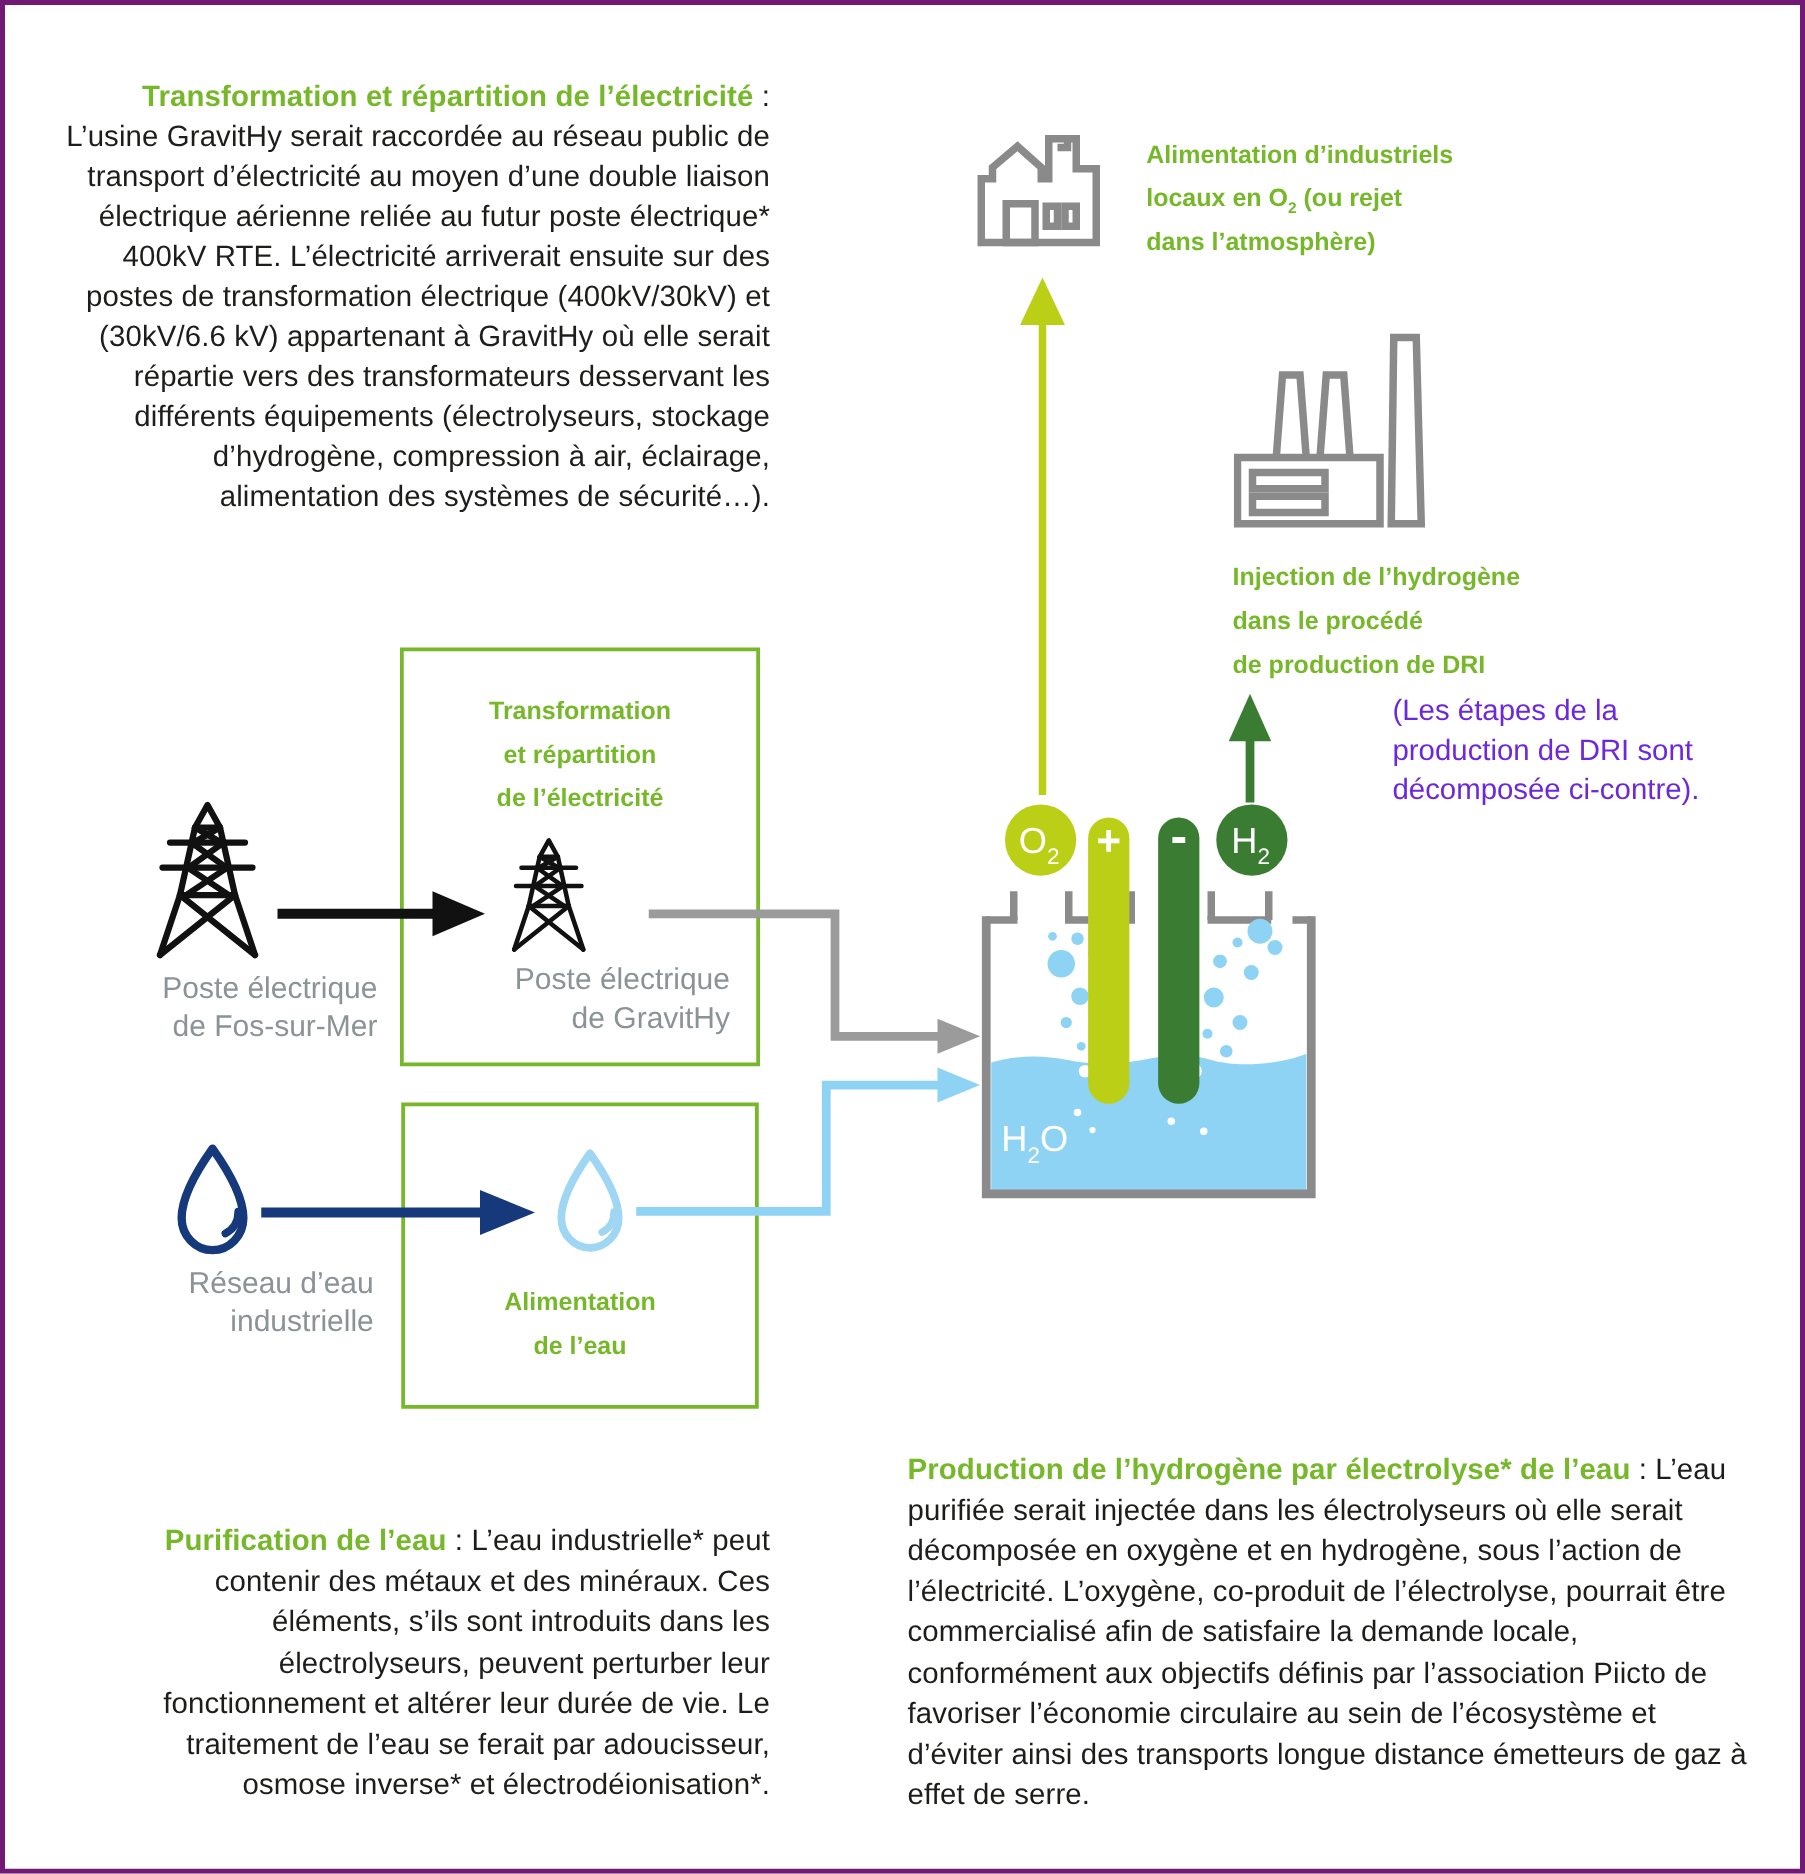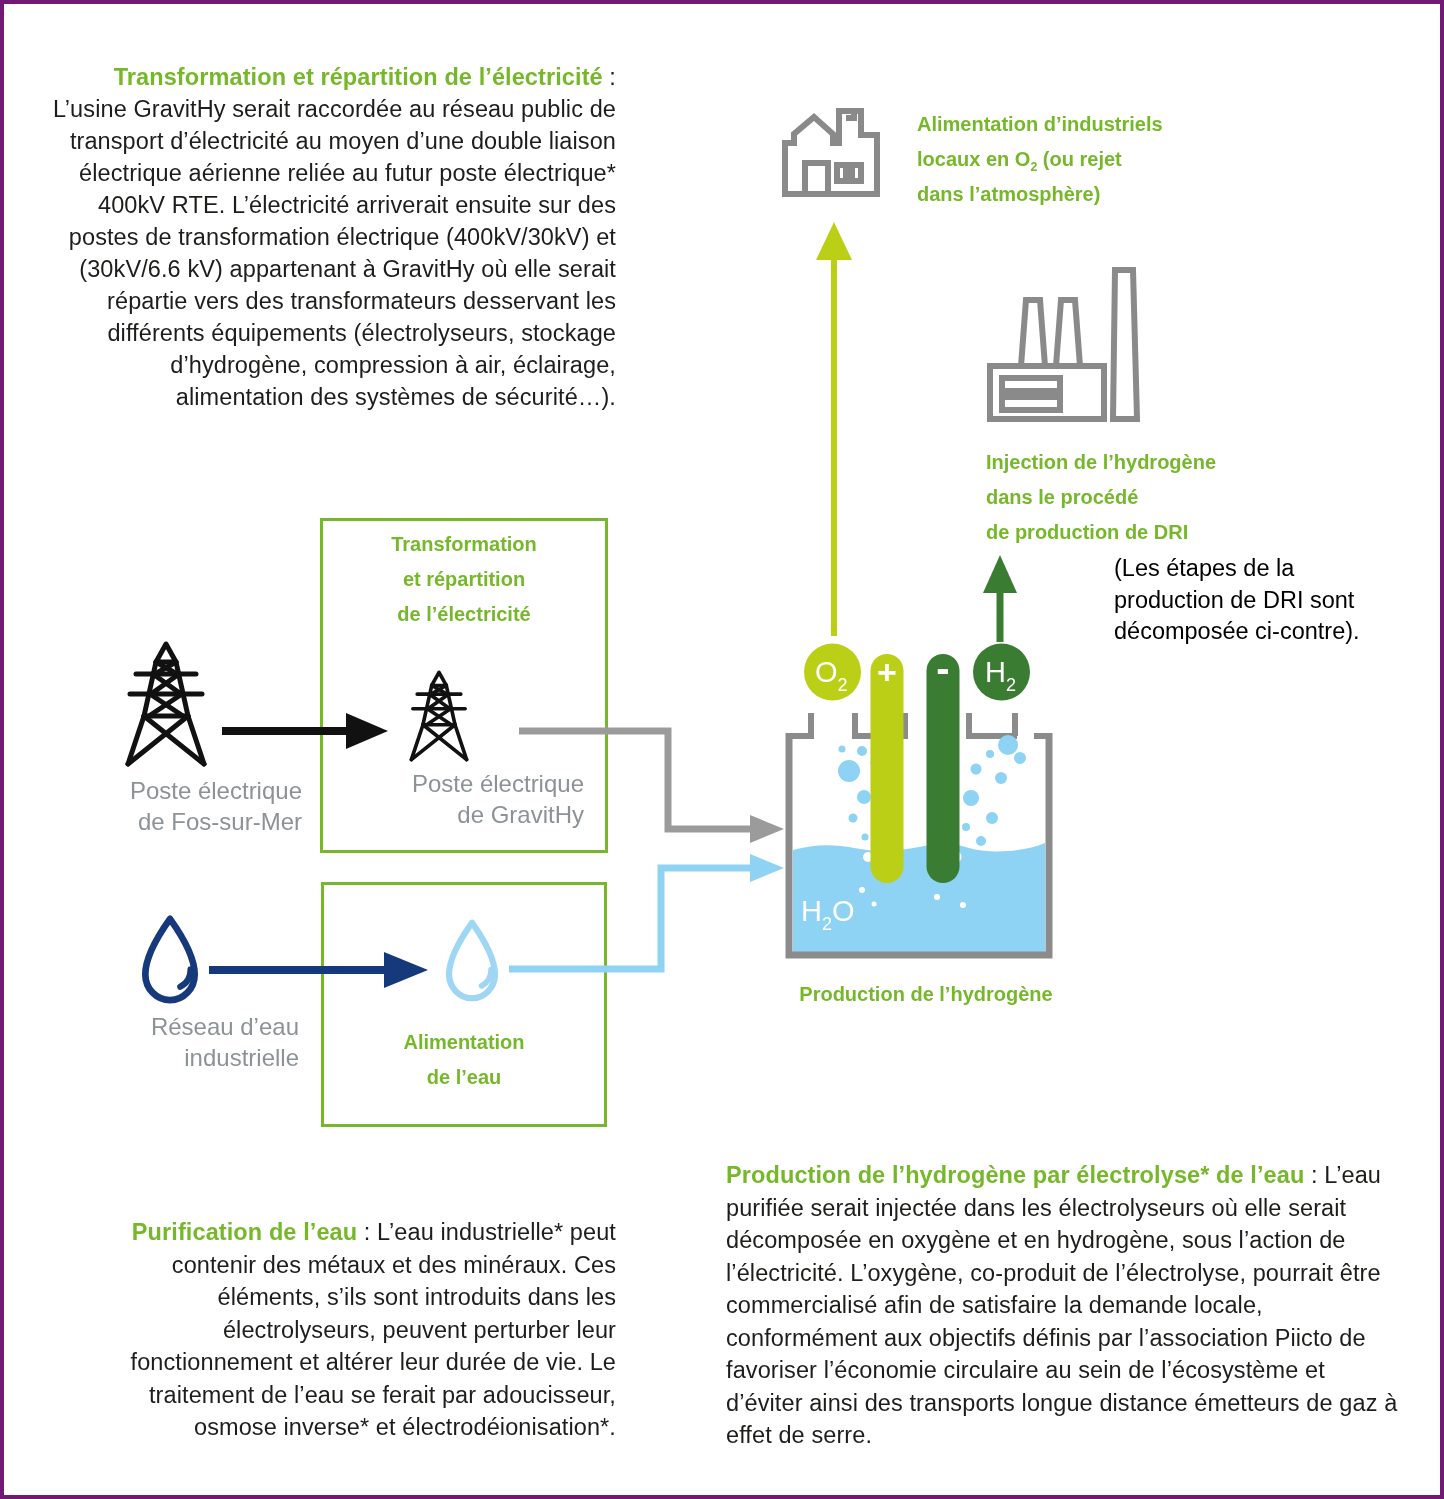--- a/index.html
+++ b/index.html
@@ -5,21 +5,21 @@
   html,body{margin:0;padding:0;background:#fff;}
   .page{
     position:relative;width:1444px;height:1499px;box-sizing:border-box;
     border:4px solid #701a75;background:#fff;overflow:hidden;
     font-family:"Liberation Sans",sans-serif;color:#1d1d1b;
   }
   .abs{position:absolute;}
   .para{font-size:23.5px;line-height:32px;font-weight:500;letter-spacing:.1px;}
   .para .lead{color:#76b82a;font-weight:bold;}
   .g-title{color:#76b82a;font-weight:bold;font-size:20px;line-height:35px;}
-  .note{font-size:23.5px;line-height:31.5px;color:#000000;}
+  .note{font-size:23.5px;line-height:31.5px;color:#6d28d9;}
   .gray-label{color:#8c9396;font-size:24px;line-height:31px;text-align:right;}
   .right{text-align:right;}
   .center{text-align:center;}
   sub{font-size:.62em;line-height:0;}
   .gbox{border:3px solid #76b82a;box-sizing:border-box;background:transparent;z-index:1;}
   svg{display:block;}
   .overlay{z-index:3;}
   .mid{z-index:2;}
 </style>
 </head>
@@ -91,21 +91,21 @@
     <div>production de DRI sont</div>
     <div>décomposée ci-contre).</div>
   </div>
 
   <svg class="abs overlay" style="left:974px;top:546px;" width="44" height="96" viewBox="974 546 44 96">
     <line x1="996" y1="586" x2="996" y2="638" stroke="#3a7d32" stroke-width="7"></line>
     <polygon points="979,589 1013,589 996,551" fill="#3a7d32"></polygon>
   </svg>
 
   <div class="abs gbox" style="left:316px;top:514px;width:288px;height:335px;">
-    <div class="g-title center" style="padding-top:6px;">
+    <div class="g-title center" style="padding-top:31px;">
       <div>Transformation</div>
       <div>et répartition</div>
       <div>de l’électricité</div>
     </div>
   </div>
 
   <svg class="abs" style="left:112px;top:634px;" width="100" height="132" viewBox="0 0 100 132">
     <use href="#pylon"></use>
   </svg>
   <div class="abs gray-label" style="left:48px;top:771px;width:250px;">
@@ -208,20 +208,19 @@
 
     <circle cx="828.5" cy="668" r="28.5" fill="#bccf17"></circle>
     <text x="811" y="678" font-size="29" fill="#fff"><tspan>O</tspan><tspan dy="9" font-size="18">2</tspan></text>
     <circle cx="997.5" cy="668" r="28.5" fill="#3a7d32"></circle>
     <text x="981" y="678" font-size="29" fill="#fff"><tspan>H</tspan><tspan dy="9" font-size="18">2</tspan></text>
 
     <text x="797" y="917" font-size="29" fill="#fff"><tspan>H</tspan><tspan dy="9" font-size="18">2</tspan><tspan dy="-9" font-size="29">O</tspan></text>
   </svg>
 
   <div class="abs g-title center" style="left:712px;top:973px;width:420px;">
-    <div>Production de l’hydrogène</div>
   </div>
 
   <p class="abs para right" style="left:70px;top:1212px;width:542px;margin:0;line-height:32.5px;"><span class="lead">Purification de l’eau</span><span> : </span><span>L’eau industrielle* peut contenir des métaux et des minéraux. Ces éléments, s’ils sont introduits dans les électrolyseurs, peuvent perturber leur fonctionnement et altérer leur durée de vie. Le traitement de l’eau se ferait par adoucisseur, osmose inverse* et électrodéionisation*.</span></p>
 
   <p class="abs para" style="left:722px;top:1155px;width:676px;margin:0;line-height:32.5px;"><span class="lead">Production de l’hydrogène par électrolyse* de l’eau</span><span> : </span><span>L’eau purifiée serait injectée dans les électrolyseurs où elle serait décomposée en oxygène et en hydrogène, sous l’action de l’électricité. L’oxygène, co-produit de l’électrolyse, pourrait être commercialisé afin de satisfaire la demande locale, conformément aux objectifs définis par l’association Piicto de favoriser l’économie circulaire au sein de l’écosystème et d’éviter ainsi des transports longue distance émetteurs de gaz à effet de serre.</span></p>
 
 </div>
 
 </body></html>

